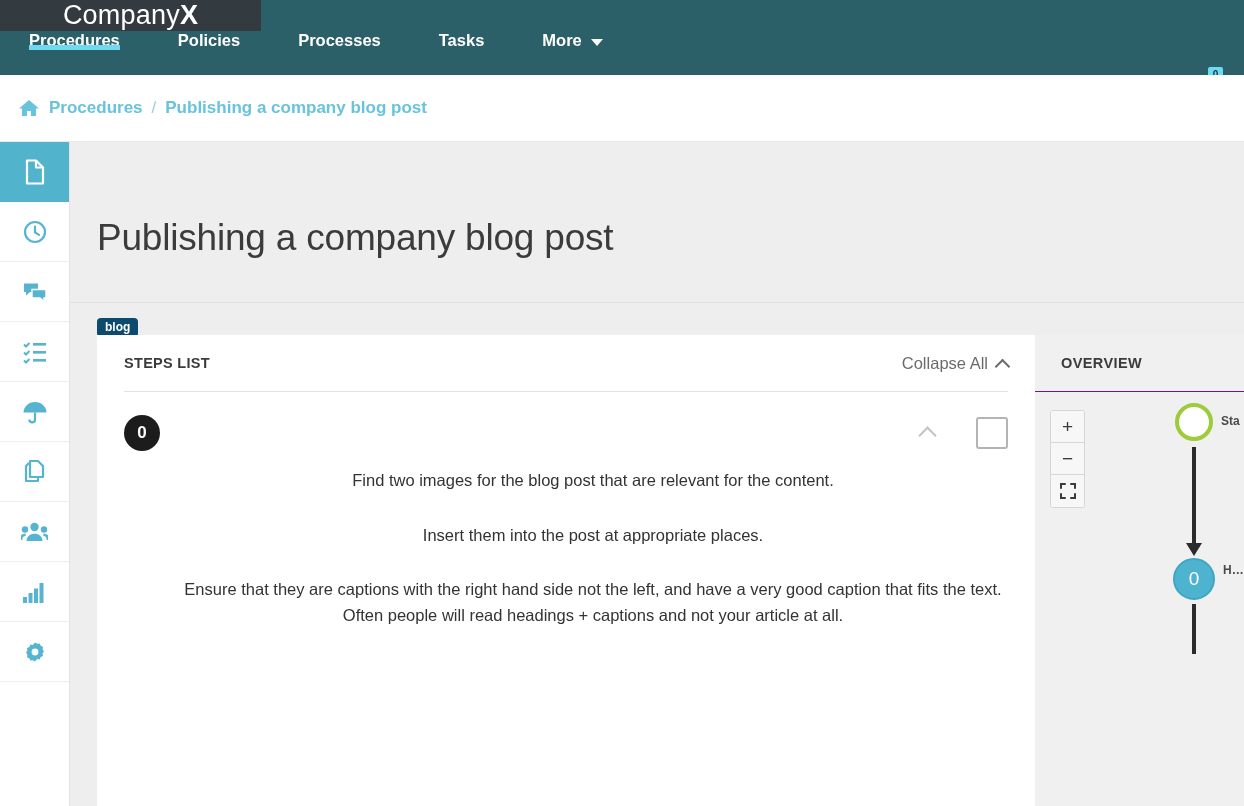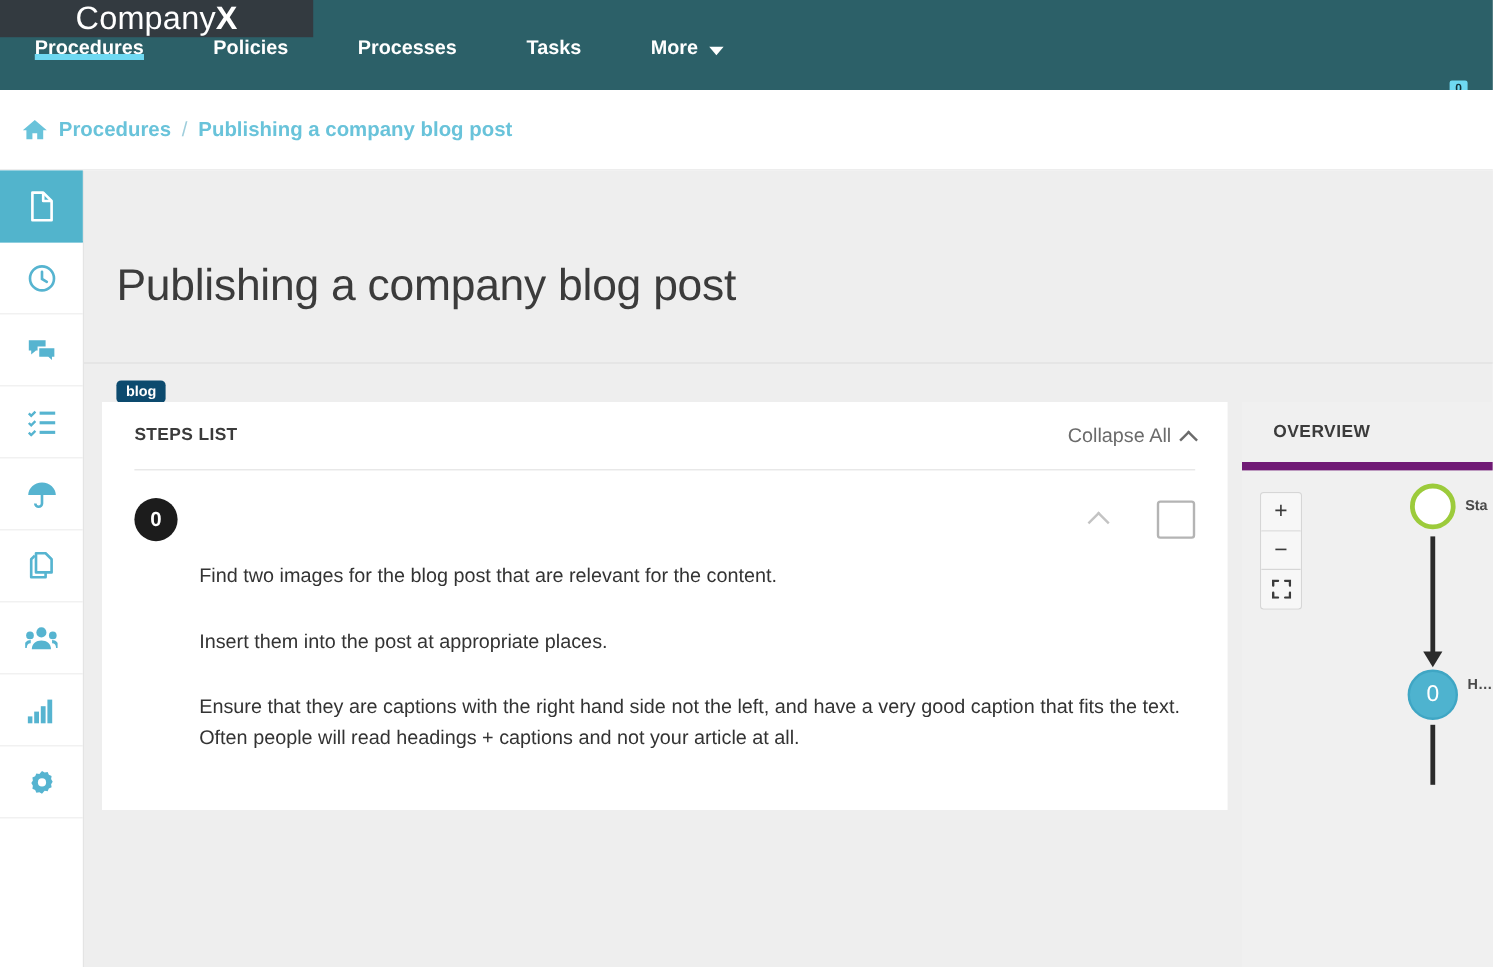--- a/index.html
+++ b/index.html
@@ -169,24 +169,25 @@
     font-size: 12px;
     font-weight: 700;
     border-radius: 4px;
     padding: 3px 8px 4px 8px;
     line-height: 1;
   }
 
   
   .steps-panel {
     position: absolute;
-    top: 193px; left: 15px;
-    width: 938px; height: 340px;
+    top: 193px; left: 27px;
+    width: 938px; height: 471px;
     background: #ffffff;
     padding: 0 27px;
+    text-align: center;
   }
   .steps-head {
     height: 57px;
     display: flex; align-items: center;
     border-bottom: 1px solid #e3e3e3;
   }
   .steps-head-title {
     font-size: 14.5px;
     font-weight: 700;
     color: #3b3b3b;
@@ -270,21 +271,21 @@
   .overview-panel {
     position: absolute;
     top: 193px; left: 965px;
     width: 209px; height: 471px;
     background: #f0f0f0;
   }
   .ov-head {
     height: 57px;
     display: flex; align-items: center;
     padding-left: 26px;
-    border-bottom: 7px solid #701a75;
+    border-bottom: 1px solid #701a75;
   }
   .ov-head-title {
     font-size: 14.5px;
     font-weight: 700;
     color: #3b3b3b;
     letter-spacing: 0.4px;
   }
   .zoom-ctrls {
     position: absolute;
     top: 75px; left: 15px;

